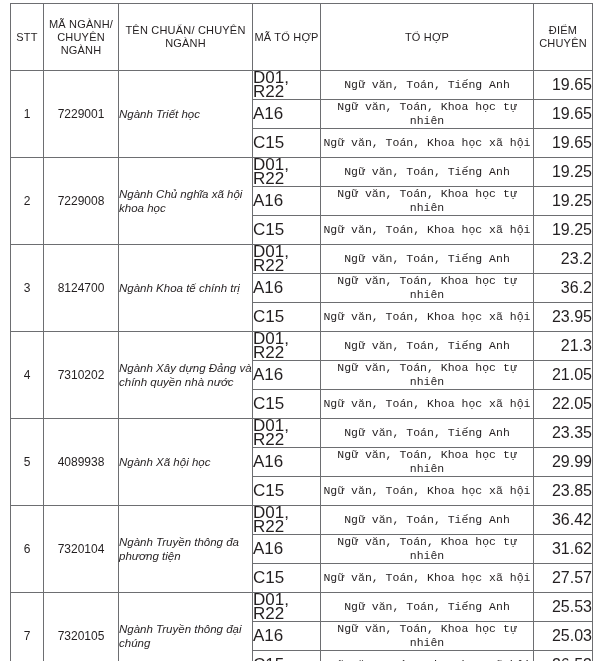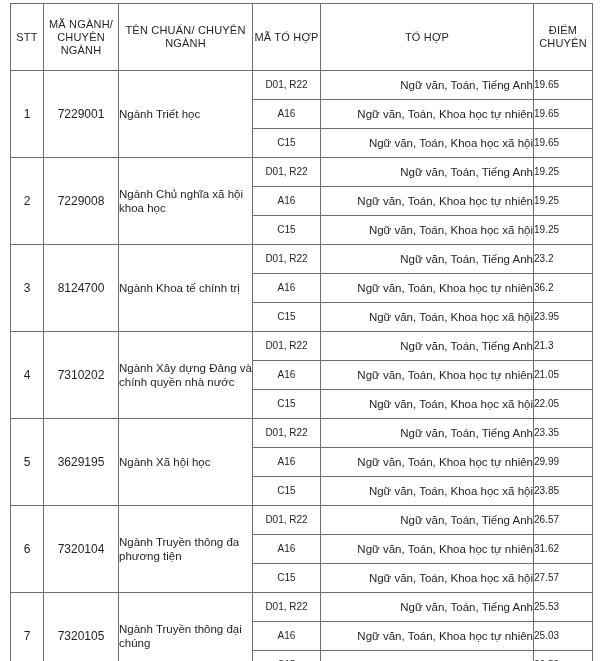--- a/index.html
+++ b/index.html
@@ -59,34 +59,36 @@
   td.stt-cell,
   td.code-cell {
     text-align: center;
     font-size: 12px;
   }
   td.name-cell {
     text-align: left;
     padding: 0 4px 0 5px;
     font-size: 11.5px;
     line-height: 14px;
+    font-style: italic;
   }
   td.combocode-cell {
+    text-align: left;
+    font-size: 17px;
+  }
+  td.combo-cell {
     text-align: center;
-    font-size: 10px;
-  }
-  td.combo-cell {
-    text-align: right;
     padding-left: 5px;
     font-size: 11.5px;
+    font-family: Liberation Mono, monospace;
   }
   td.score-cell {
-    text-align: left;
+    text-align: right;
     font-weight: bold;
-    font-size: 10px;
+    font-size: 16px;
   }
 </style>
 </head>
 <body>
 
 <div id="admission-table-wrap">
   <table class="admission-table">
     <colgroup>
       <col class="c-stt">
       <col class="c-code">
@@ -173,21 +175,21 @@
           <td class="combo-cell">Ngữ văn, Toán, Khoa học tự nhiên</td>
           <td class="score-cell">21.05</td>
         </tr>
         <tr>
           <td class="combocode-cell">C15</td>
           <td class="combo-cell">Ngữ văn, Toán, Khoa học xã hội</td>
           <td class="score-cell">22.05</td>
         </tr>
         <tr>
           <td class="stt-cell" rowspan="3">5</td>
-          <td class="code-cell" rowspan="3">3629195</td>
+          <td class="code-cell" rowspan="3">4089938</td>
           <td class="name-cell" rowspan="3">Ngành Xã hội học</td>
           <td class="combocode-cell">D01, R22</td>
           <td class="combo-cell">Ngữ văn, Toán, Tiếng Anh</td>
           <td class="score-cell">23.35</td>
         </tr>
         <tr>
           <td class="combocode-cell">A16</td>
           <td class="combo-cell">Ngữ văn, Toán, Khoa học tự nhiên</td>
           <td class="score-cell">29.99</td>
         </tr>
@@ -195,21 +197,21 @@
           <td class="combocode-cell">C15</td>
           <td class="combo-cell">Ngữ văn, Toán, Khoa học xã hội</td>
           <td class="score-cell">23.85</td>
         </tr>
         <tr>
           <td class="stt-cell" rowspan="3">6</td>
           <td class="code-cell" rowspan="3">7320104</td>
           <td class="name-cell" rowspan="3">Ngành Truyền thông đa phương tiện</td>
           <td class="combocode-cell">D01, R22</td>
           <td class="combo-cell">Ngữ văn, Toán, Tiếng Anh</td>
-          <td class="score-cell">26.57</td>
+          <td class="score-cell">36.42</td>
         </tr>
         <tr>
           <td class="combocode-cell">A16</td>
           <td class="combo-cell">Ngữ văn, Toán, Khoa học tự nhiên</td>
           <td class="score-cell">31.62</td>
         </tr>
         <tr>
           <td class="combocode-cell">C15</td>
           <td class="combo-cell">Ngữ văn, Toán, Khoa học xã hội</td>
           <td class="score-cell">27.57</td>

